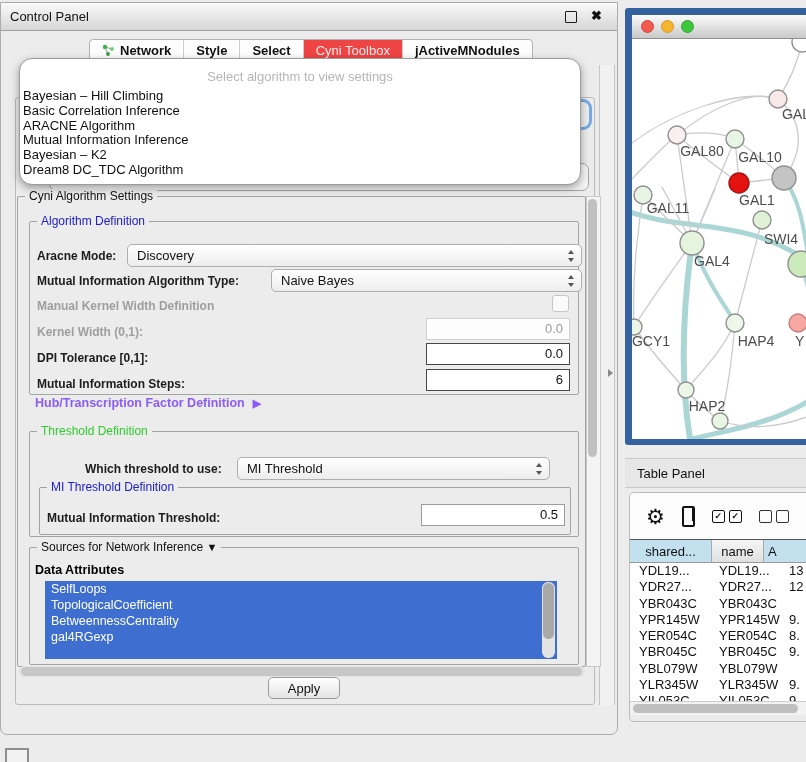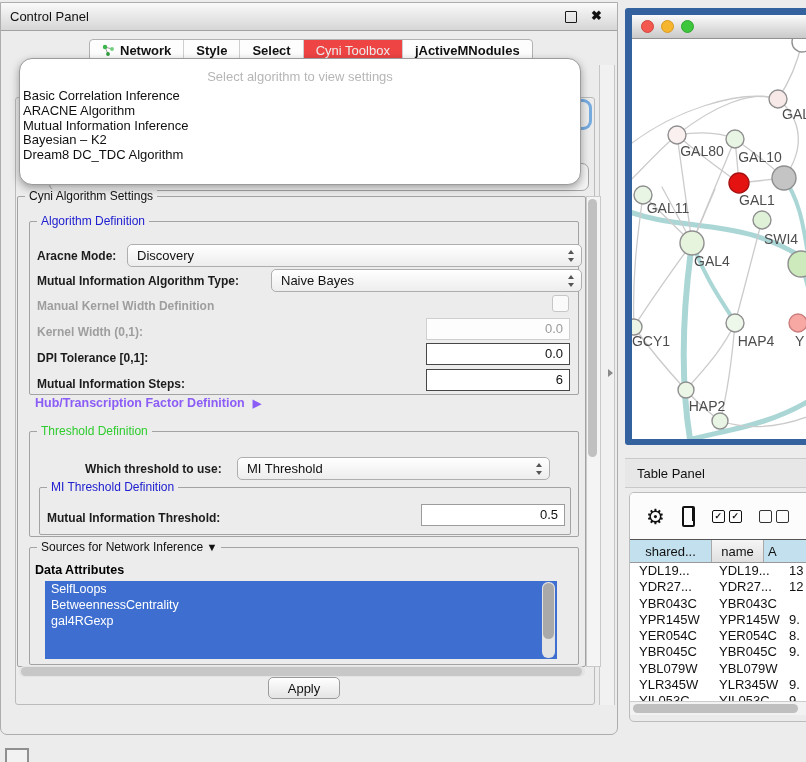--- a/index.html
+++ b/index.html
@@ -184,20 +184,21 @@
       </div>
     </div>
 
     <div class="outer-box"></div>
     <div class="focus-ctl"></div>
     <div class="hidden-combo"></div>
 
     <div class="popup">
       <div class="popup-hint">Select algorithm to view settings</div>
       <div id="popup-items">
+          <div class="popup-item">Bayesian – Hill Climbing</div>
           <div class="popup-item">Basic Correlation Inference</div>
           <div class="popup-item bold">ARACNE Algorithm</div>
           <div class="popup-item">Mutual Information Inference</div>
           <div class="popup-item">Bayesian – K2</div>
           <div class="popup-item">Dream8 DC_TDC Algorithm</div>
         </div>
     </div>
 
     <div class="grp grp-cyni">
       <span class="grp-title">Cyni Algorithm Settings</span>
@@ -254,20 +255,21 @@
 
     <div class="grp grp-sources">
       <span class="grp-title">
         <span>Sources for Network Inference</span>
         <span class="tri">▼</span>
       </span>
     </div>
     <span class="attr-label">Data Attributes</span>
     <div class="attr-list" id="attr-list">
         <div class="attr-item">SelfLoops</div>
+        <div class="attr-item">TopologicalCoefficient</div>
         <div class="attr-item">BetweennessCentrality</div>
         <div class="attr-item">gal4RGexp</div>
       </div>
     <div class="attr-sb">
         <span class="thumb"></span>
       </div>
 
     <div class="vsb">
         <span class="thumb"></span>
       </div>

